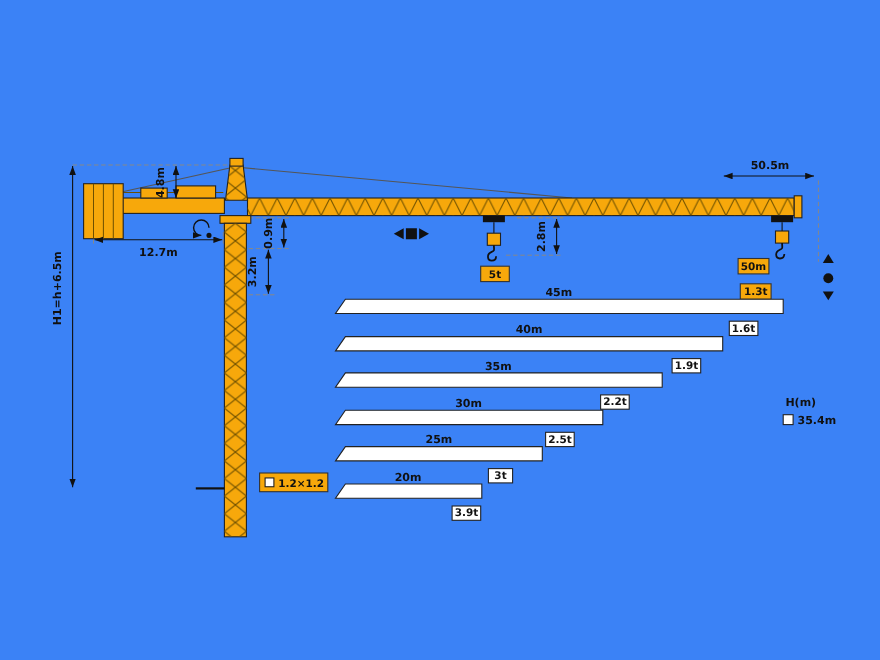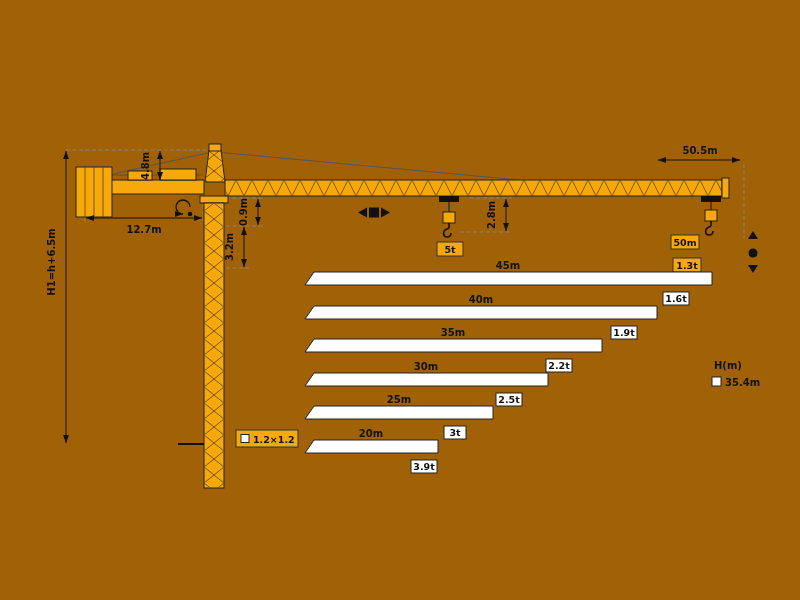--- a/index.html
+++ b/index.html
@@ -1,16 +1,16 @@
 <!DOCTYPE html>
 <html><head>
 <meta charset="utf-8">
 <style>
   html,body { margin:0; padding:0; background:#ffffff; }
-  .stage { position:relative; width:800px; height:600px; background:#a16207; overflow:hidden; }
+  .stage { position:relative; width:800px; height:600px; background:#3b82f6; overflow:hidden; }
   svg { display:block; }
   svg text { font-family:"DejaVu Sans", sans-serif; fill:#111; }
   .dim-label   { font-size:10px; font-weight:600; }
   .bar-label   { font-size:10px; font-weight:600; }
   .badge-label { font-size:9.5px; font-weight:700; }
   .legend-label{ font-size:10px; font-weight:700; }
   .dim    { stroke:#111; stroke-width:1; fill:none; }
   .dash   { stroke:#888; stroke-width:0.9; stroke-dasharray:4 2.5; fill:none; }
   .tie    { stroke:#555; stroke-width:1; fill:none; }
   .yellow { fill:#F7A80B; stroke:#222; stroke-width:1; }

